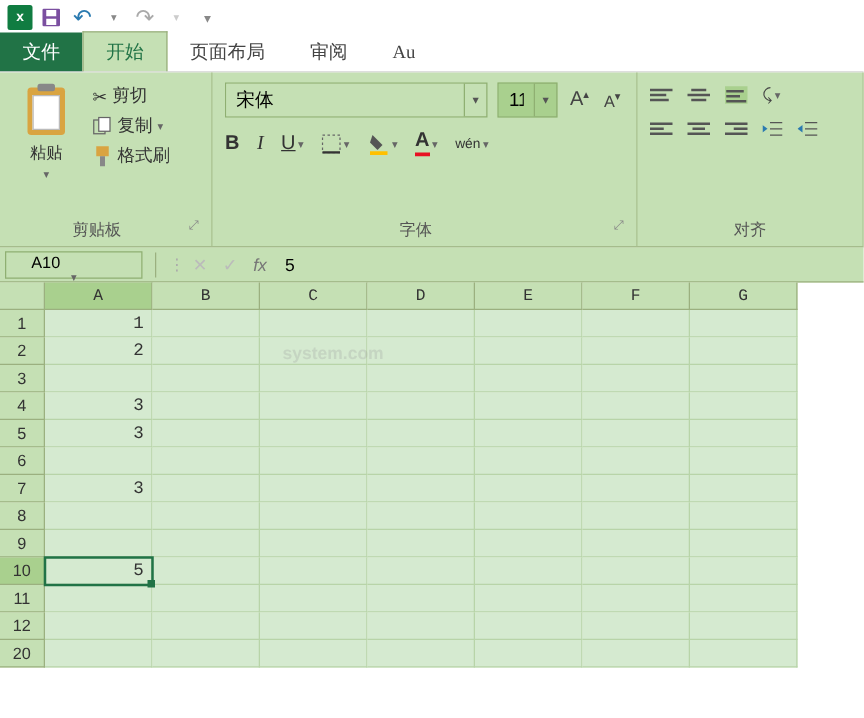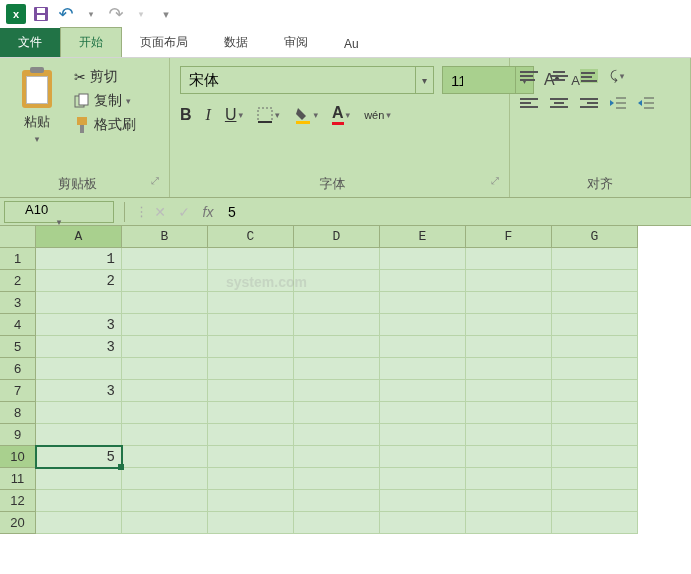--- a/index.html
+++ b/index.html
@@ -1,38 +1,38 @@
 <!DOCTYPE html>
 <html><head>
 <meta charset="utf-8">
 <style>
 *{box-sizing:border-box;margin:0;padding:0;font-family:"Microsoft YaHei",Arial,sans-serif;}
 body{background:#fff;width:691px;height:574px;overflow:hidden;font-size:13px;color:#333;}
 .qat{height:28px;background:#fff;display:flex;align-items:center;padding:0 4px;gap:1px;}
 .qat .ico{width:24px;height:24px;display:flex;align-items:center;justify-content:center;cursor:pointer;}
 .excel-logo{width:20px;height:20px;background:#107c41;color:#fff;font-weight:bold;font-size:11px;display:flex;align-items:center;justify-content:center;border-radius:2px;}
 .tabs{height:30px;background:#fff;display:flex;align-items:flex-end;border-bottom:1px solid #d4d4d4;}
-.tab{padding:6px 18px;font-size:12px;color:#444;cursor:pointer;}
+.tab{padding:6px 18px;font-size:15px;color:#444;cursor:pointer;font-family:Liberation Serif, serif;}
 .tab.file{background:#217346;color:#fff;}
 .tab.active{background:#c5e0b4;border:1px solid #9bb07f;border-bottom:none;color:#217346;}
 .ribbon{background:#c5e0b4;height:140px;display:flex;border-bottom:1px solid #9bb07f;}
 .group{border-right:1px solid #a9c18f;padding:4px 10px 2px 10px;display:flex;flex-direction:column;justify-content:space-between;}
 .group-label{text-align:center;font-size:13px;color:#555;padding:2px 0;}
 .group-label .launcher{float:right;font-size:10px;color:#888;margin-left:6px;}
 .clip-body{display:flex;gap:10px;height:105px;}
 .paste-btn{display:flex;flex-direction:column;align-items:center;gap:3px;padding-top:6px;width:54px;}
 .paste-icon{width:36px;height:42px;position:relative;}
 .clipboard{width:30px;height:38px;background:#d9a441;border-radius:3px;position:absolute;left:3px;top:2px;}
 .clipboard:before{content:"";position:absolute;top:-3px;left:8px;width:14px;height:6px;background:#888;border-radius:2px;}
 .clipboard .paper{position:absolute;top:6px;left:4px;width:22px;height:28px;background:#fff;border:1px solid #bbb;}
 .side-btns{display:flex;flex-direction:column;gap:6px;padding-top:6px;}
 .side-btn{display:flex;align-items:center;gap:4px;font-size:14px;color:#333;cursor:pointer;}
 .font-body{display:flex;flex-direction:column;gap:10px;height:105px;padding-top:4px;}
 .font-row{display:flex;gap:8px;align-items:center;}
-.combo{display:flex;align-items:center;background:#c5e0b4;border:1px solid #8faf72;height:28px;gap:44px;}
+.combo{display:flex;align-items:center;background:#c5e0b4;border:1px solid #8faf72;height:28px;}
 .combo input{border:none;background:#c5e0b4;padding:0 8px;font-size:15px;outline:none;height:100%;}
 .combo .dd{width:18px;text-align:center;font-size:10px;color:#555;border-left:1px solid #8faf72;height:100%;display:flex;align-items:center;justify-content:center;}
 .font-name input{width:190px;}
 .font-size{background:#a9d08e;}
 .font-size input{width:28px;background:#a9d08e;text-align:center;}
 .aa-btn{font-size:15px;color:#444;padding:0 2px;cursor:pointer;}
 .style-row{display:flex;gap:14px;align-items:center;font-size:16px;}
 .style-btn{cursor:pointer;display:flex;align-items:center;gap:2px;}
 .dd-arrow{font-size:9px;color:#666;}
 .align-body{display:flex;flex-direction:column;gap:12px;height:105px;padding-top:6px;}
@@ -80,21 +80,20 @@
   <div class="ico" style="font-size:9px;color:#888;">▾</div>
   <div class="ico" style="font-size:18px;color:#aaa;">↷</div>
   <div class="ico" style="font-size:9px;color:#ccc;">▾</div>
   <div class="ico" style="font-size:11px;color:#888;">▾</div>
 </div>
 
 <div class="tabs">
   <div class="tab file">文件</div>
   <div class="tab active">开始</div>
   <div class="tab">页面布局</div>
-  <div class="tab">数据</div>
   <div class="tab">审阅</div>
   <div class="tab">Au</div>
 </div>
 
 <div class="ribbon">
 
   <div class="group" style="width:170px;">
     <div class="clip-body">
       <div class="paste-btn">
         <div class="paste-icon">

